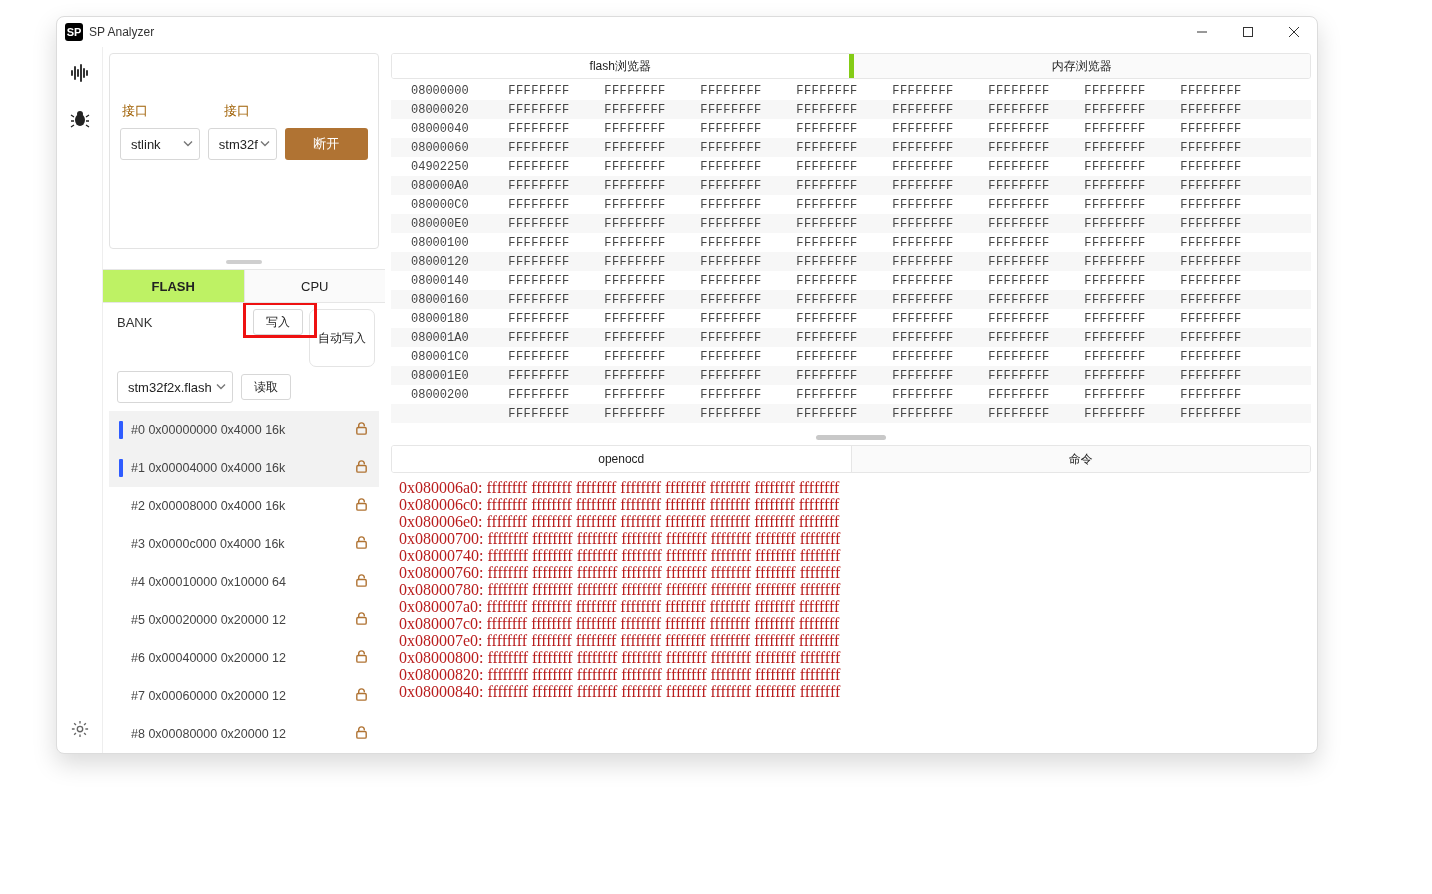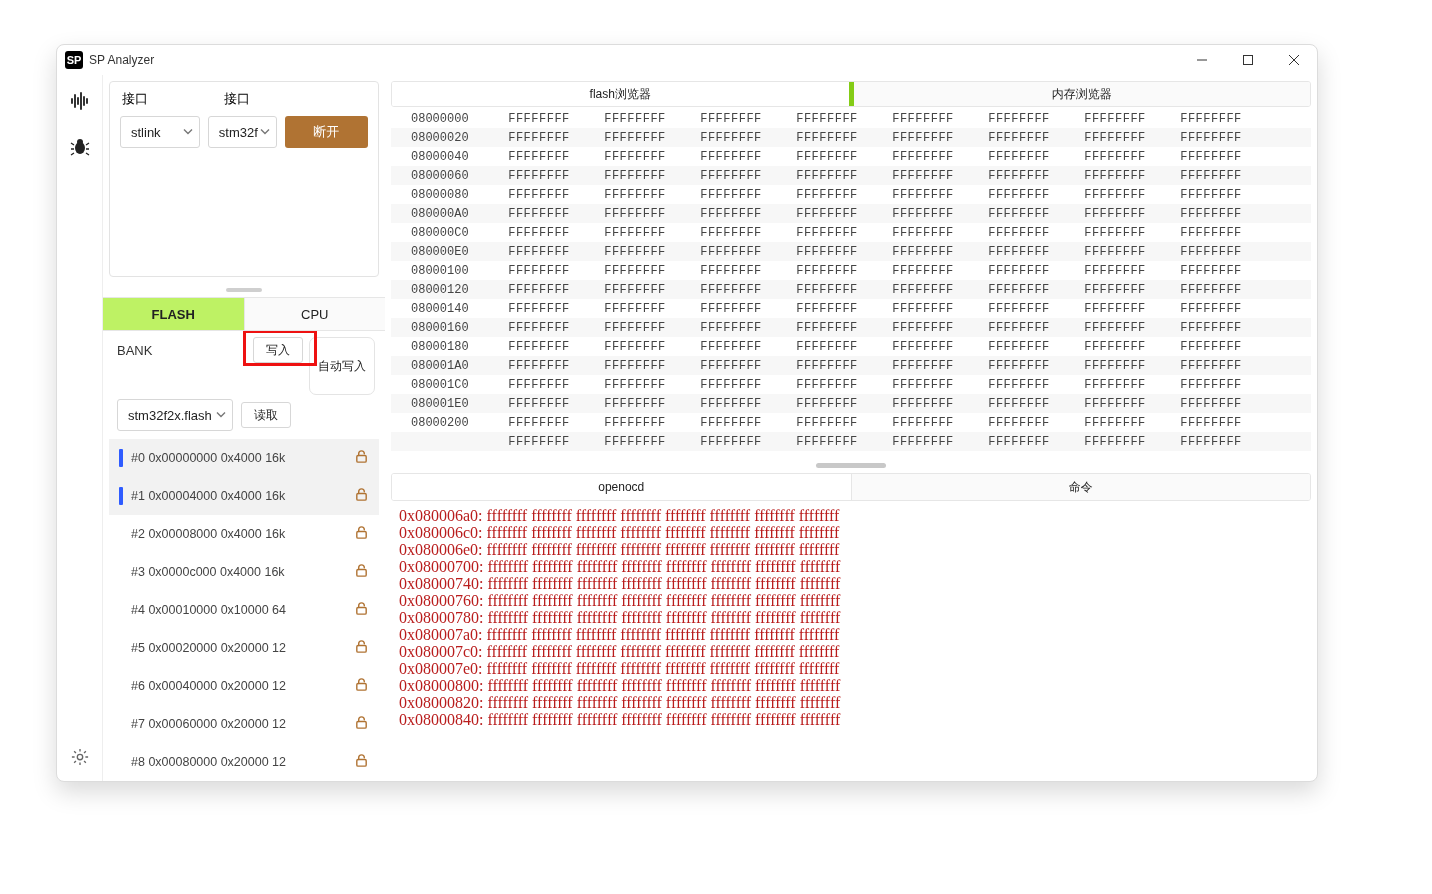--- a/index.html
+++ b/index.html
@@ -1,20 +1,20 @@
 <!DOCTYPE html>
 <html><head>
 <meta charset="utf-8">
 <style>
   * { box-sizing: border-box; margin: 0; padding: 0; }
   html, body { width: 100%; height: 100%; background: #fff; }
   body { font-family: "Segoe UI", Arial, sans-serif; font-size: 13px; color: #222; }
 
   .window {
-    position: absolute; left: 56px; top: 44px; width: 1262px; height: 738px;
+    position: absolute; left: 56px; top: 16px; width: 1262px; height: 738px;
     background: #fff; border: 1px solid #dcdcdc; border-radius: 8px;
     box-shadow: 0 10px 24px rgba(0,0,0,0.15);
     display: flex; flex-direction: column; overflow: hidden;
   }
 
   
   .titlebar { height: 30px; display: flex; align-items: center; padding-left: 8px; }
   .app-icon {
     width: 18px; height: 18px; background:#000; color:#fff; border-radius:3px;
     font-size:11px; font-weight:bold; display:flex; align-items:center; justify-content:center;
@@ -25,21 +25,21 @@
   .win-btn { width:46px; height:30px; display:flex; align-items:center; justify-content:center; color:#333; }
   .win-btn svg { width:10px; height:10px; }
 
   
   .body { flex:1; display:flex; min-height:0; }
   .railbar { width:46px; border-right:1px solid #eee; display:flex; flex-direction:column; align-items:center; padding-top:12px; }
   .rail-icon { width:28px; height:28px; display:flex; align-items:center; justify-content:center; margin-bottom:18px; color:#333; }
 
   .left-col { width:282px; display:flex; flex-direction:column; border-right:0; }
   .conn-pane { border:1px solid #e3e3e3; border-radius:4px; margin:6px; padding:8px 10px 12px 10px; height:196px; }
-  .conn-labels { display:flex; gap:76px; font-size:13px; color:#000000; padding-left:2px; }
+  .conn-labels { display:flex; gap:76px; font-size:13px; color:#a16207; padding-left:2px;margin-top:40px; }
   .conn-row { display:flex; align-items:center; gap:8px; margin-top:8px; }
   .select { border:1px solid #d7d7d7; border-radius:3px; height:32px; padding:0 22px 0 10px; position:relative; background:#fff; display:flex; align-items:center; font-size:13px; min-width:66px; }
   .select .chev { position:absolute; right:6px; top:50%; transform:translateY(-50%); color:#777; }
   .btn { height:32px; border-radius:3px; display:flex; align-items:center; justify-content:center; padding:0 18px; font-size:13px; }
   .btn-primary { background:#b07333; color:#fff; }
 
   .handle { height:14px; display:flex; align-items:center; justify-content:center; }
   .handle::before { content:""; width:36px; height:4px; background:#cfcfcf; border-radius:2px; }
 
   .tabs { display:flex; height:34px; }
@@ -320,21 +320,21 @@
             <span class="hex-cell">FFFFFFFF</span>
             <span class="hex-cell">FFFFFFFF</span>
             <span class="hex-cell">FFFFFFFF</span>
             <span class="hex-cell">FFFFFFFF</span>
             <span class="hex-cell">FFFFFFFF</span>
             <span class="hex-cell">FFFFFFFF</span>
             <span class="hex-cell">FFFFFFFF</span>
             <span class="hex-cell">FFFFFFFF</span>
           </div>
           <div class="hex-row">
-            <span class="addr">08000080</span>
+            <span class="addr">04902250</span>
             <span class="hex-cell">FFFFFFFF</span>
             <span class="hex-cell">FFFFFFFF</span>
             <span class="hex-cell">FFFFFFFF</span>
             <span class="hex-cell">FFFFFFFF</span>
             <span class="hex-cell">FFFFFFFF</span>
             <span class="hex-cell">FFFFFFFF</span>
             <span class="hex-cell">FFFFFFFF</span>
             <span class="hex-cell">FFFFFFFF</span>
           </div>
           <div class="hex-row alt">

